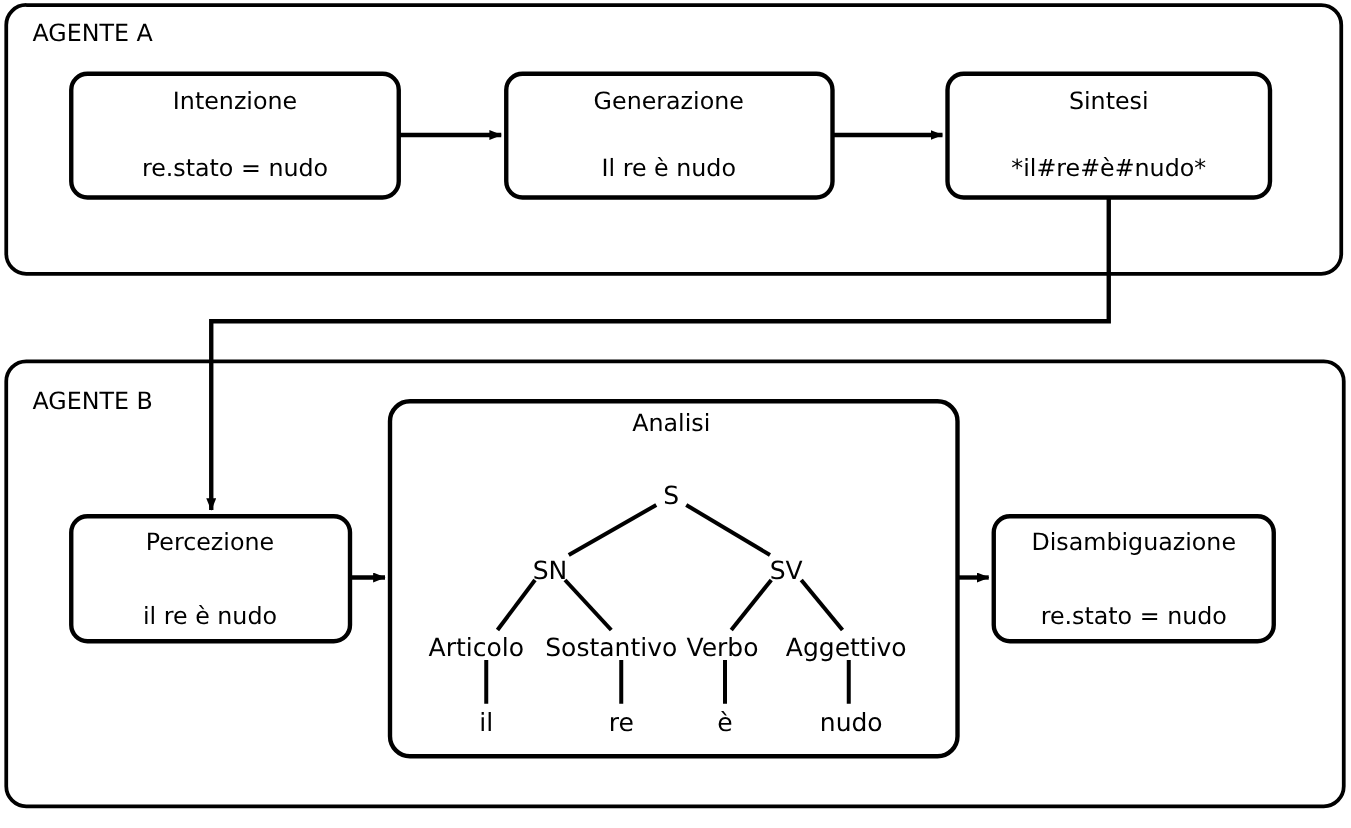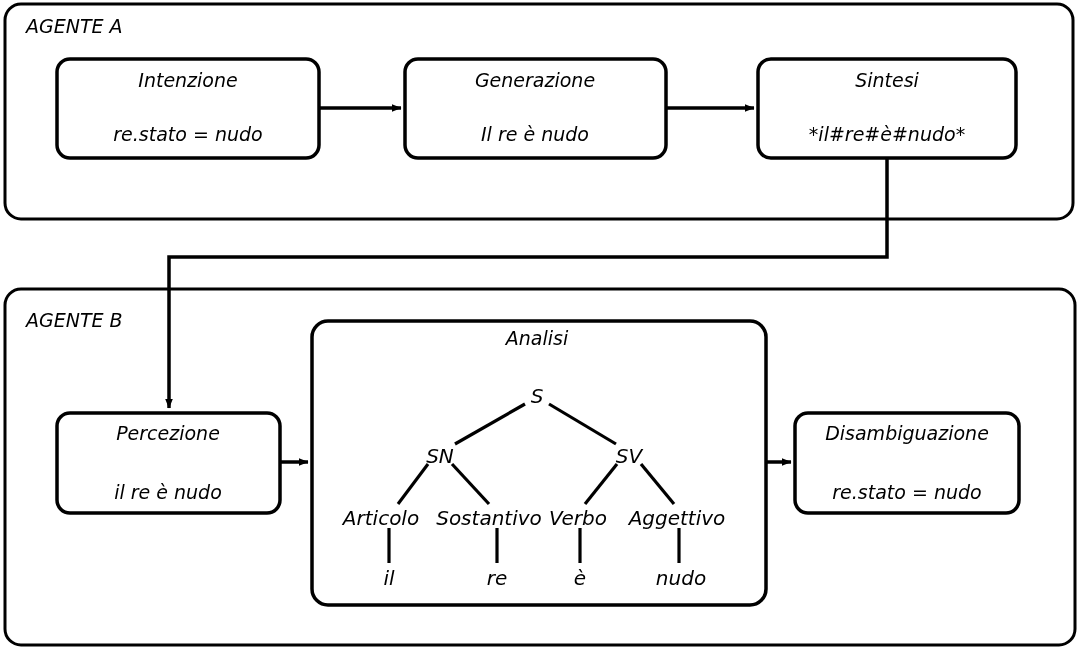--- a/index.html
+++ b/index.html
@@ -9,21 +9,20 @@
   }
   body {
     font-family: "DejaVu Sans", sans-serif;
   }
   #diagram-root {
     position: relative;
     width: 1081px;
     height: 662px;
     background: #ffffff;
     overflow: hidden;
-    font-style: italic;
   }
   svg#diagram {
     display: block;
     width: 1081px;
     height: 662px;
   }
   .agent-frame {
     fill: none;
     stroke: #000000;
     stroke-width: 3;

